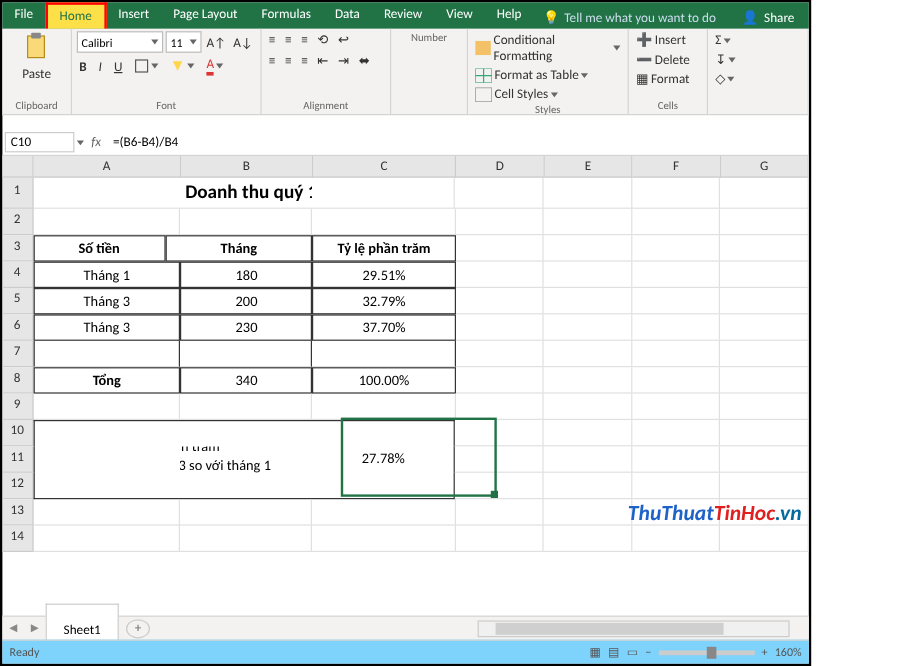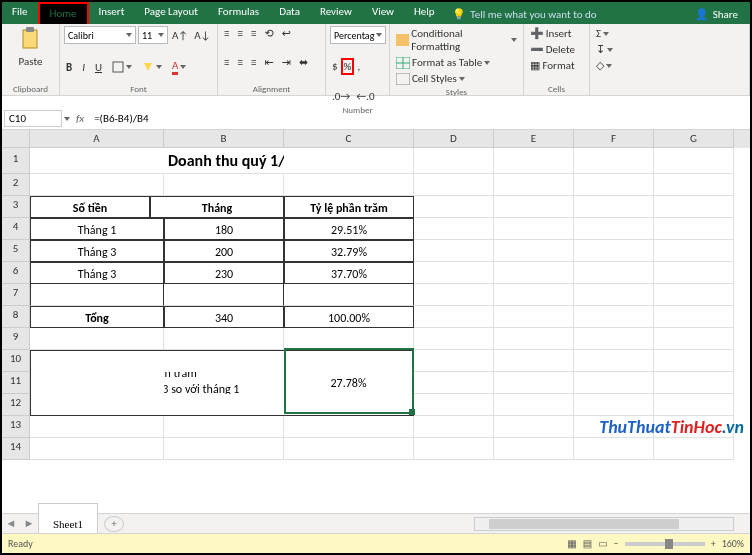--- a/index.html
+++ b/index.html
@@ -1,34 +1,34 @@
 <!DOCTYPE html>
 <html><head>
 <meta charset="utf-8">
 <style>
 * { box-sizing: border-box; margin: 0; padding: 0; font-family: "Segoe UI", Calibri, sans-serif; }
 html, body { width: 752px; height: 555px; overflow: hidden; background: #fff; }
-.app { width: 752px; height: 555px; border: 2px solid #000; display: flex; flex-direction: column; background: #fff; }
+.app { width: 676px; height: 555px; border: 2px solid #000; display: flex; flex-direction: column; background: #fff; }
 
 
 .tabs { background: #217346; height: 22px; display: flex; align-items: stretch; color: #fff; font-size: 11px; }
 .tab { padding: 3px 10px 0 10px; cursor: pointer; }
 .tab.file { }
-.tab.active { background: #000000; color: #217346; border: 2px solid red; border-bottom: none; }
+.tab.active { background: #fde047; color: #217346; border: 2px solid red; border-bottom: none; }
 .tell-me { display: flex; align-items: center; gap: 4px; padding: 3px 8px 0 8px; color: #cde; }
 .share { margin-left: auto; padding: 3px 12px 0 8px; display: flex; align-items: center; gap: 4px; }
 
 
 .ribbon { background: #f3f2f1; height: 72px; display: flex; border-bottom: 1px solid #d4d4d4; }
 .group { border-right: 1px solid #d4d4d4; padding: 2px 4px 0 4px; display: flex; flex-direction: column; justify-content: space-between; }
 .group-label { font-size: 9px; color: #666; text-align: center; padding-bottom: 1px; }
 .group-body { flex: 1; display: flex; align-items: flex-start; gap: 2px; }
 .btn { font-size: 11px; color: #333; display: flex; align-items: center; gap: 2px; padding: 1px 2px; }
 .btn svg { display: block; }
-.col { display: flex; flex-direction: column; gap: 14px; }
+.col { display: flex; flex-direction: column; gap: 2px; }
 .row { display: flex; align-items: center; gap: 2px; }
 .sel { border: 1px solid #bbb; background: #fff; font-size: 10px; height: 18px; padding: 0 3px; display: flex; align-items: center; }
 .red-box { border: 2px solid red; padding: 0 1px; }
 
 
 .fbar { height: 22px; display: flex; align-items: center; border-bottom: 1px solid #d4d4d4; font-size: 11px; margin-top: 12px; }
 .namebox { width: 58px; border: 1px solid #ccc; margin: 1px 2px; padding: 1px 4px; background: #fff; }
 .fx { padding: 0 6px; color: #666; font-style: italic; }
 .formula { flex: 1; padding: 1px 4px; }
 
@@ -61,27 +61,27 @@
 .sel-range { position: absolute; border: 2px solid #217346; pointer-events: none; }
 .sel-range::after { content: ""; position: absolute; right: -3px; bottom: -3px; width: 6px; height: 6px; background: #217346; }
 
 
 .watermark { position: absolute; right: 6px; top: 286px; font-size: 18px; font-weight: bold; font-style: italic; pointer-events: none; }
 .wm1 { color: #1e62c8; } .wm2 { color: #e02020; } .wm3 { color: #0369a1; }
 
 
 .sheettabs { height: 20px; background: #f3f2f1; border-top: 1px solid #d4d4d4; display: flex; align-items: center; font-size: 11px; }
 .navbtn { width: 18px; text-align: center; color: #888; }
-.sheet { padding: 14px 14px; background: #fff; border: 1px solid #ccc; border-bottom: none; font-family: Liberation Serif, serif; }
+.sheet { padding: 14px 14px; background: #fff; border: 1px solid #ccc; border-bottom: none; }
 .addsheet { width: 20px; height: 16px; border: 1px solid #ccc; border-radius: 50%; text-align: center; line-height: 14px; margin-left: 6px; color: #666; }
 .hscroll { margin-left: auto; width: 260px; height: 14px; background: #f0f0f0; border: 1px solid #ccc; margin-right: 16px; position: relative; }
 .hscroll::before { content: ""; position: absolute; left: 14px; top: 1px; width: 190px; height: 10px; background: #cfcfcf; }
 
 
-.status { height: 20px; background: #fef9c3; border-top: 1px solid #d4d4d4; display: flex; align-items: center; font-size: 10px; color: #555; padding: 0 6px; gap: 8px; }
+.status { height: 20px; background: #7dd3fc; border-top: 1px solid #d4d4d4; display: flex; align-items: center; font-size: 10px; color: #555; padding: 0 6px; gap: 8px; }
 .status .right { margin-left: auto; display: flex; align-items: center; gap: 6px; }
 .zoom-slider { width: 80px; height: 4px; background: #ccc; position: relative; }
 .zoom-slider::before { content: ""; position: absolute; left: 50%; top: -3px; width: 8px; height: 10px; background: #888; }
 
 .caret { width: 0; height: 0; border-left: 3px solid transparent; border-right: 3px solid transparent; border-top: 4px solid #666; display: inline-block; }
 </style>
 </head>
 <body>
 
 <div class="app">
@@ -175,35 +175,20 @@
           <span class="btn">≡</span>
           <span class="btn">⇤</span>
           <span class="btn">⇥</span>
           <span class="btn">⬌</span>
         </div>
       </div>
       <div class="group-label">Alignment</div>
     </div>
 
     <div class="group" style="width:64px">
-      <div class="group-body col">
-        <div class="sel" style="width:56px">
-            <span>Percentag</span>
-            <span class="caret" style="margin-left:auto"></span>
-          </div>
-        <div class="row" style="gap:1px">
-          <span class="btn">$</span>
-          <span class="btn red-box">%</span>
-          <span class="btn">,</span>
-        </div>
-        <div class="row" style="gap:2px">
-          <span class="btn">.0→</span>
-          <span class="btn">←.0</span>
-        </div>
-      </div>
       <div class="group-label">Number</div>
     </div>
 
     <div class="group" style="width:134px">
       <div class="group-body col" style="gap:1px">
         <div class="btn">
             <svg width="14" height="12">
               <rect width="14" height="12" fill="#f3c268"></rect>
             </svg>
             <span>Conditional Formatting</span>

